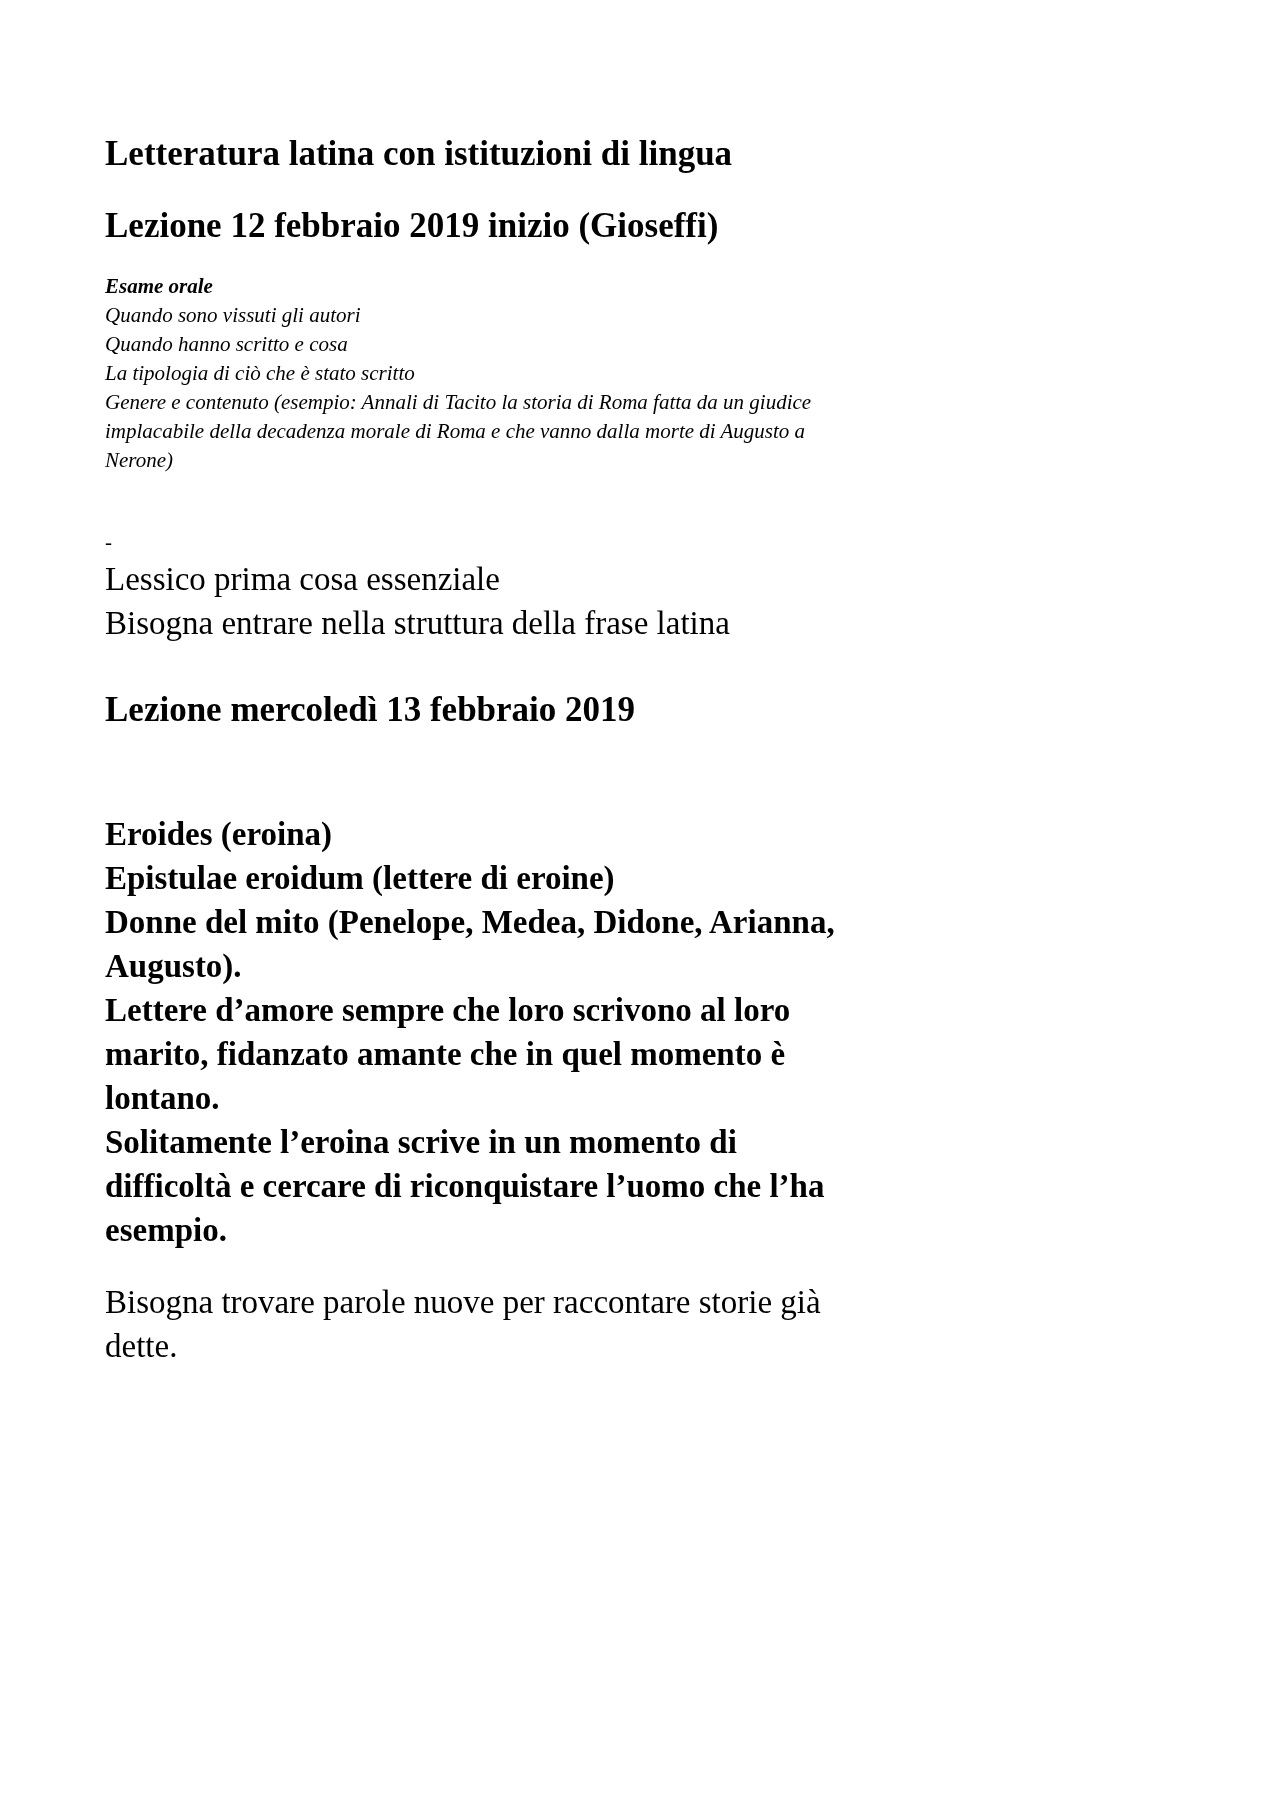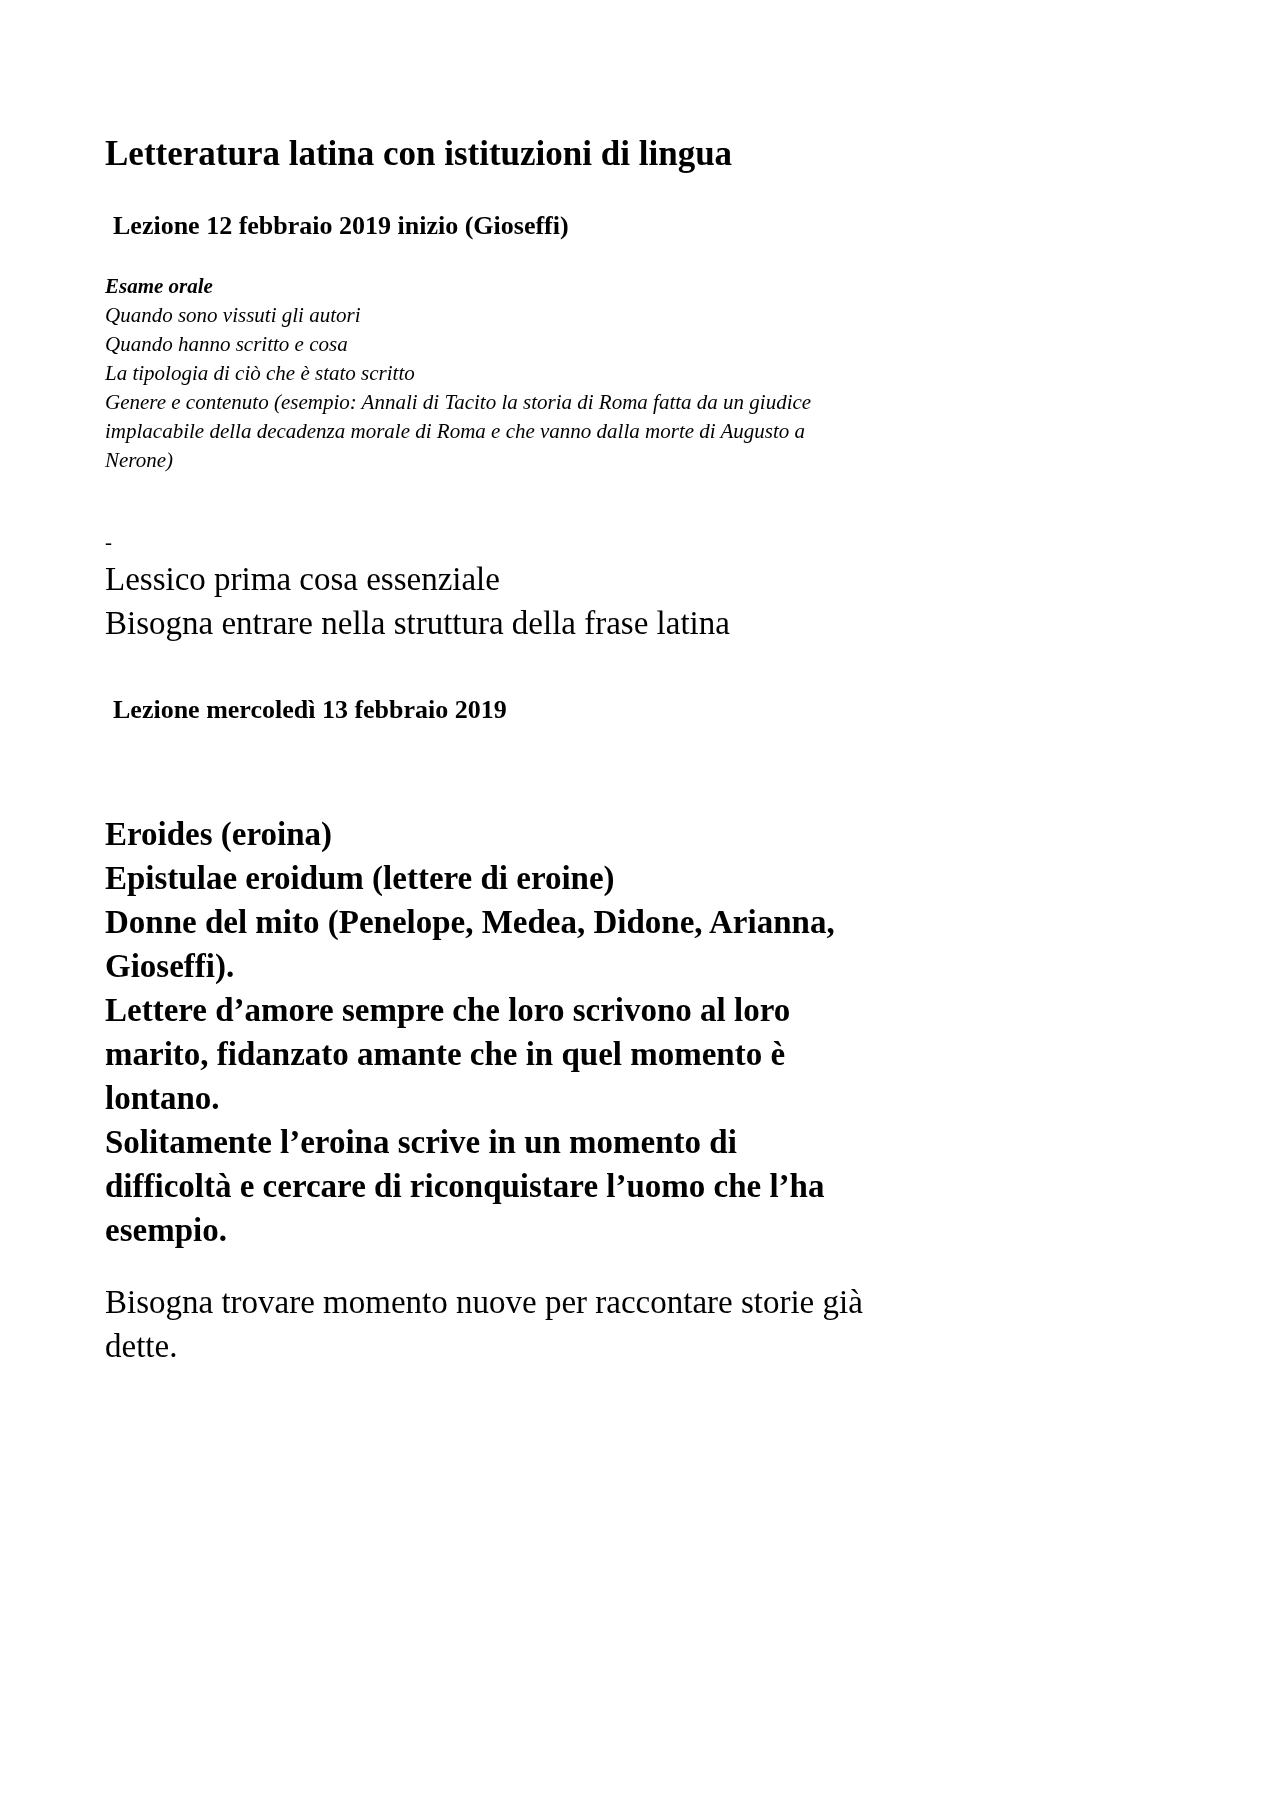--- a/index.html
+++ b/index.html
@@ -20,22 +20,22 @@
     padding: 132px 110px 60px 105px;
     background: #ffffff;
   }
   .doc-title {
     margin: 0;
     font-size: 35px;
     font-weight: bold;
     line-height: 44px;
   }
   .lesson-heading {
-    margin: 28px 0 0 8px;
-    font-size: 26px;
+    margin: 28px 0 0 0;
+    font-size: 35px;
     font-weight: bold;
     line-height: 44px;
   }
   .lesson-heading.lesson2 {
     margin-top: 43px;
   }
   .exam-block {
     margin-top: 24px;
     font-size: 21px;
     line-height: 29px;
@@ -94,27 +94,27 @@
       <div class="body-line">Lessico prima cosa essenziale</div>
       <div class="body-line">Bisogna entrare nella struttura della frase latina</div>
     </div>
 
   <h2 class="lesson-heading lesson2">Lezione mercoledì 13 febbraio 2019</h2>
 
   <div class="notes">
       <div class="body-line">Eroides (eroina)</div>
       <div class="body-line">Epistulae eroidum (lettere di eroine)</div>
       <div class="body-line">Donne del mito (Penelope, Medea, Didone, Arianna,</div>
-      <div class="body-line">Gioseffi).</div>
+      <div class="body-line">Augusto).</div>
       <div class="body-line">Lettere d’amore sempre che loro scrivono al loro</div>
       <div class="body-line">marito, fidanzato amante che in quel momento è</div>
       <div class="body-line">lontano.</div>
       <div class="body-line">Solitamente l’eroina scrive in un momento di</div>
       <div class="body-line">difficoltà e cercare di riconquistare l’uomo che l’ha</div>
       <div class="body-line">esempio.</div>
     </div>
 
   <div class="closing">
-      <div class="body-line">Bisogna trovare momento nuove per raccontare storie già</div>
+      <div class="body-line">Bisogna trovare parole nuove per raccontare storie già</div>
       <div class="body-line">dette.</div>
     </div>
 
 </div>
 
 </body></html>

